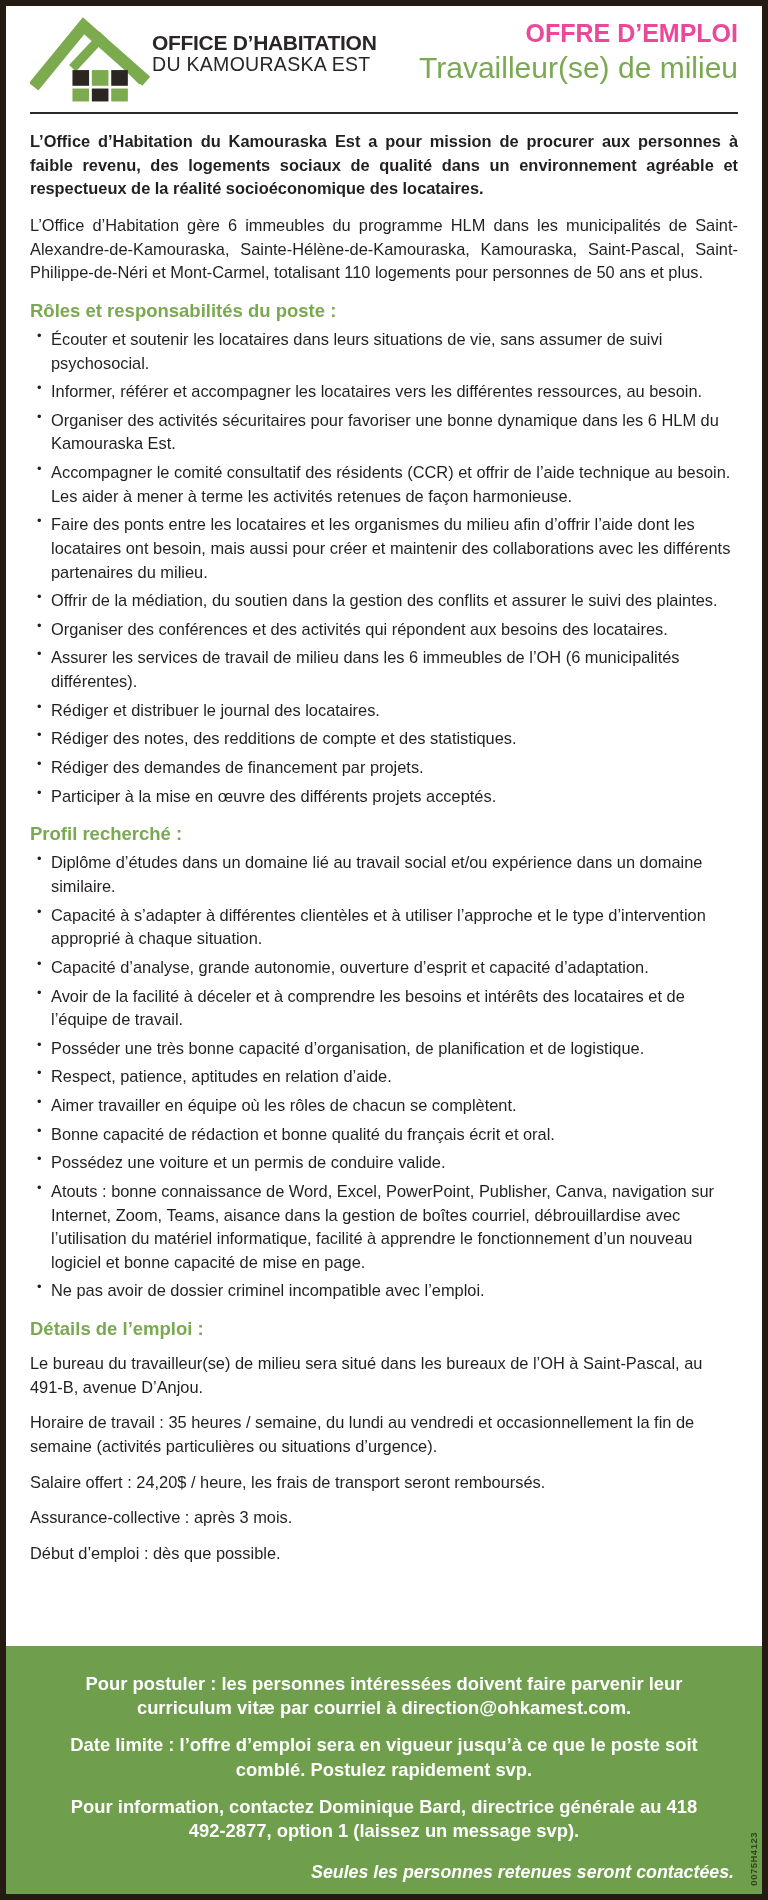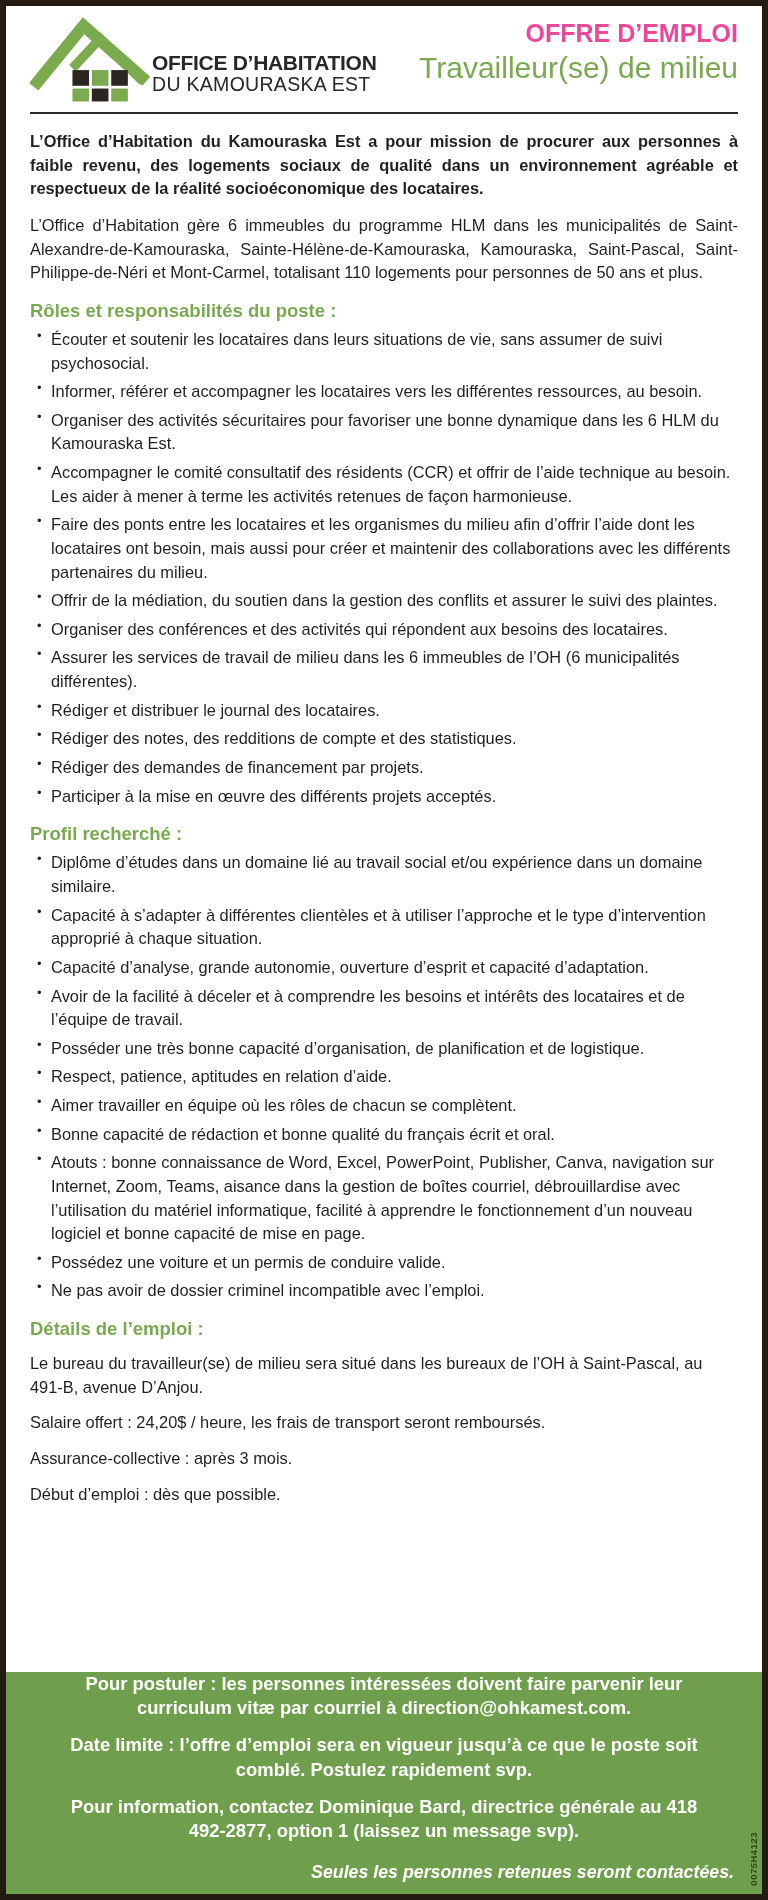--- a/index.html
+++ b/index.html
@@ -25,21 +25,21 @@
     display:flex;flex-direction:column;
     overflow:hidden;
   }
   
   .header{
     display:flex;justify-content:space-between;align-items:flex-start;
     padding:10px 24px 0 24px;flex-shrink:0;
   }
   .brand{display:flex;align-items:flex-start;}
   .brand svg{width:120px;height:86px;display:block;}
-  .brand-text{margin-top:36px;margin-left:2px;color:#2a2625;}
+  .brand-text{margin-top:16px;margin-left:2px;color:#2a2625;}
   .brand-line1{font-size:21px;font-weight:bold;letter-spacing:-0.3px;line-height:1.05;}
   .brand-line2{font-size:19.5px;letter-spacing:0.3px;line-height:1.1;}
   .masthead{text-align:right;margin-top:4px;}
   .masthead-label{font-size:25px;font-weight:800;color:#ec4899;line-height:1.1;}
   .masthead-title{font-size:30px;font-weight:normal;color:var(--accent-green);line-height:1.15;margin-top:3px;}
   .rule{border:none;border-top:2px solid #2b2b2b;margin:10px 24px 0;flex-shrink:0;}
   
   .content{
     padding:2px 24px 9px;flex:1 1 auto;overflow:hidden;
     font-size:16.4px;line-height:1.44;color:var(--text-dark);
@@ -53,21 +53,21 @@
   ul.bullets{list-style:none;margin:0;padding:0;}
   ul.bullets li{position:relative;padding-left:21px;margin:0 0 5px;}
   ul.bullets li::before{
     content:"•";position:absolute;left:7px;top:-1px;font-size:13px;
   }
   .details p{margin:12px 0 7px;}
   
   .footer{
     margin-top:auto;flex-shrink:0;
     background:var(--footer-green);color:#ffffff;font-weight:bold;
-    padding:0 28px 6px;position:relative;
+    padding:26px 28px 6px;position:relative;
   }
   .footer p{
     margin:0 0 13px;text-align:center;
     font-size:18.4px;line-height:1.32;padding:0 20px;
   }
   .footer p.footer-note{
     text-align:right;font-style:italic;font-size:17.8px;
     padding:0;margin:17px 0 4px;
   }
   .footer-code{
@@ -133,30 +133,31 @@
       <h2 class="section-heading">Profil recherché :</h2>
       <ul class="bullets">
           <li>Diplôme d’études dans un domaine lié au travail social et/ou expérience dans un domaine similaire.</li>
           <li>Capacité à s’adapter à différentes clientèles et à utiliser l’approche et le type d’intervention approprié à chaque situation.</li>
           <li>Capacité d’analyse, grande autonomie, ouverture d’esprit et capacité d’adaptation.</li>
           <li>Avoir de la facilité à déceler et à comprendre les besoins et intérêts des locataires et de l’équipe de travail.</li>
           <li>Posséder une très bonne capacité d’organisation, de planification et de logistique.</li>
           <li>Respect, patience, aptitudes en relation d’aide.</li>
           <li>Aimer travailler en équipe où les rôles de chacun se complètent.</li>
           <li>Bonne capacité de rédaction et bonne qualité du français écrit et oral.</li>
+          <li>Possédez une voiture et un permis de conduire valide.</li>
           <li>Atouts : bonne connaissance de Word, Excel, PowerPoint, Publisher, Canva, navigation sur Internet, Zoom, Teams, aisance dans la gestion de boîtes courriel, débrouillardise avec l’utilisation du matériel informatique, facilité à apprendre le fonctionnement d’un nouveau logiciel et bonne capacité de mise en page.</li>
-          <li>Possédez une voiture et un permis de conduire valide.</li>
           <li>Ne pas avoir de dossier criminel incompatible avec l’emploi.</li>
         </ul>
     </div>
 
     <div>
       <h2 class="section-heading">Détails de l’emploi :</h2>
       <div class="details">
           <p>Le bureau du travailleur(se) de milieu sera situé dans les bureaux de l’OH à Saint-Pascal, au 491-B, avenue D’Anjou.</p>
+          <p>Horaire de travail : 35 heures / semaine, du lundi au vendredi et occasionnellement la fin de semaine (activités particulières ou situations d’urgence).</p>
           <p>Salaire offert : 24,20$ / heure, les frais de transport seront remboursés.</p>
           <p>Assurance-collective : après 3 mois.</p>
           <p>Début d’emploi : dès que possible.</p>
         </div>
     </div>
   </div>
 
   <div class="footer">
     <p>Pour postuler : les personnes intéressées doivent faire parvenir leur curriculum vitæ par courriel à direction@ohkamest.com.</p>
     <p>Date limite : l’offre d’emploi sera en vigueur jusqu’à ce que le poste soit comblé. Postulez rapidement svp.</p>

